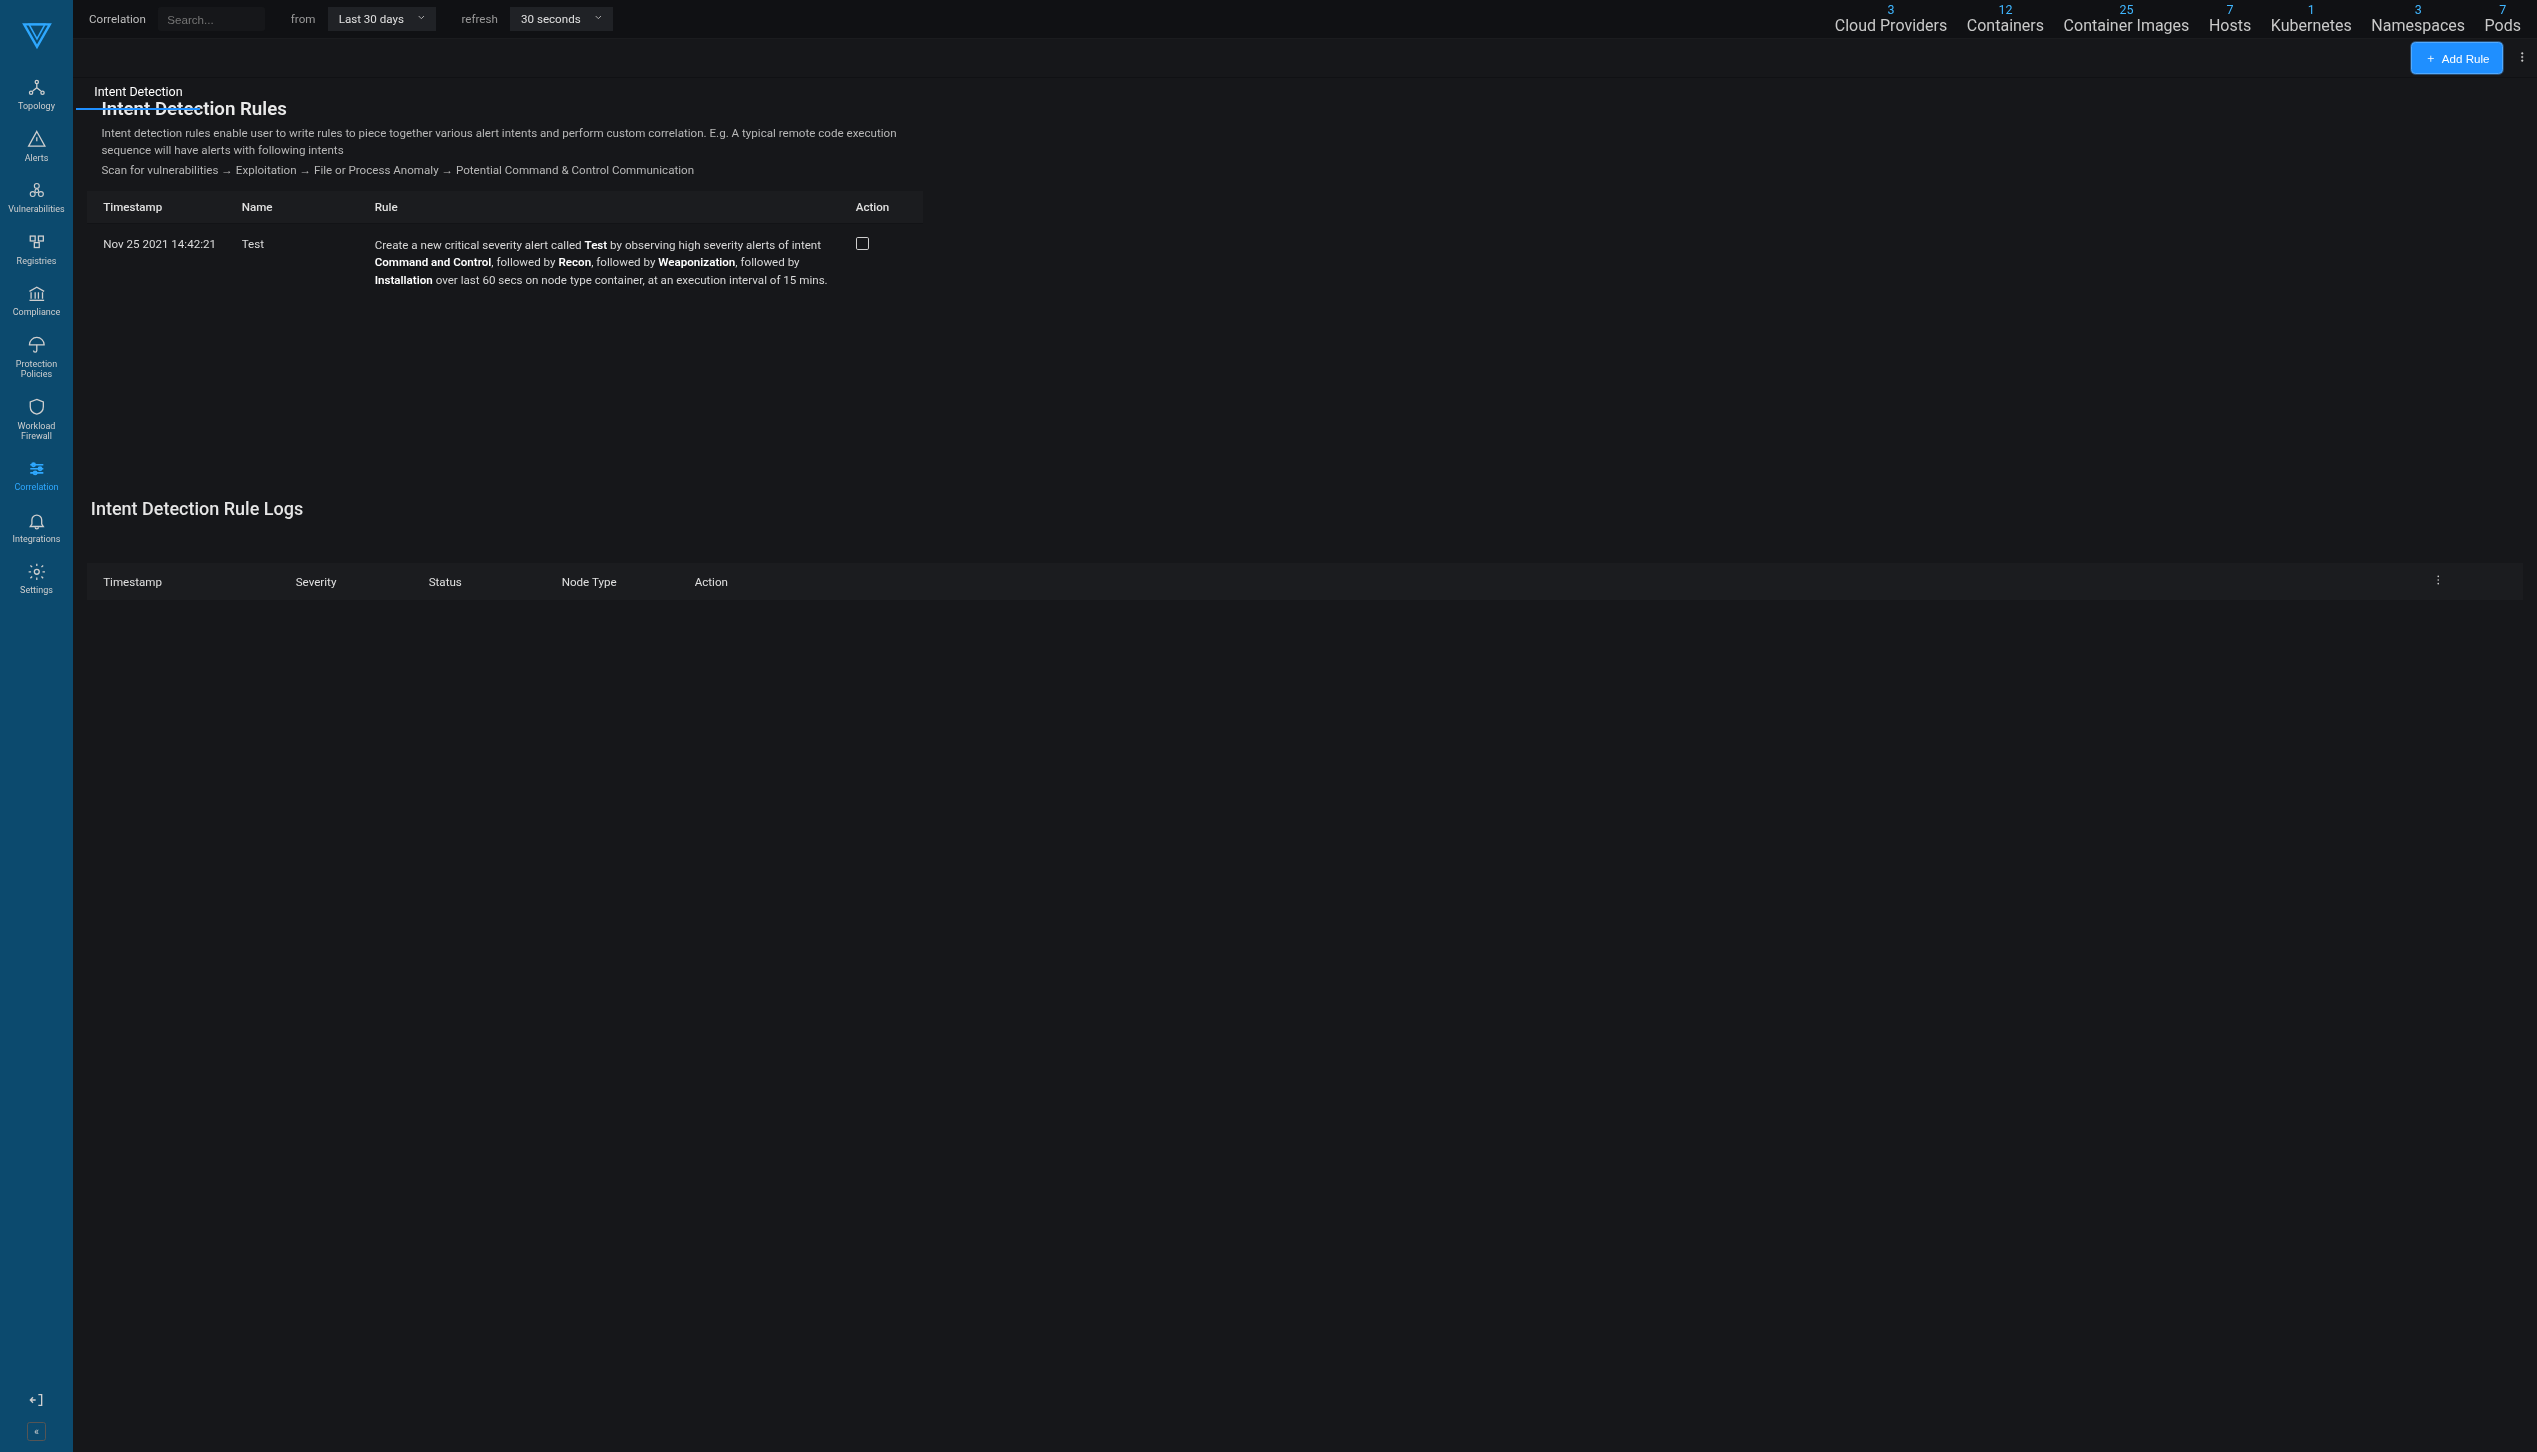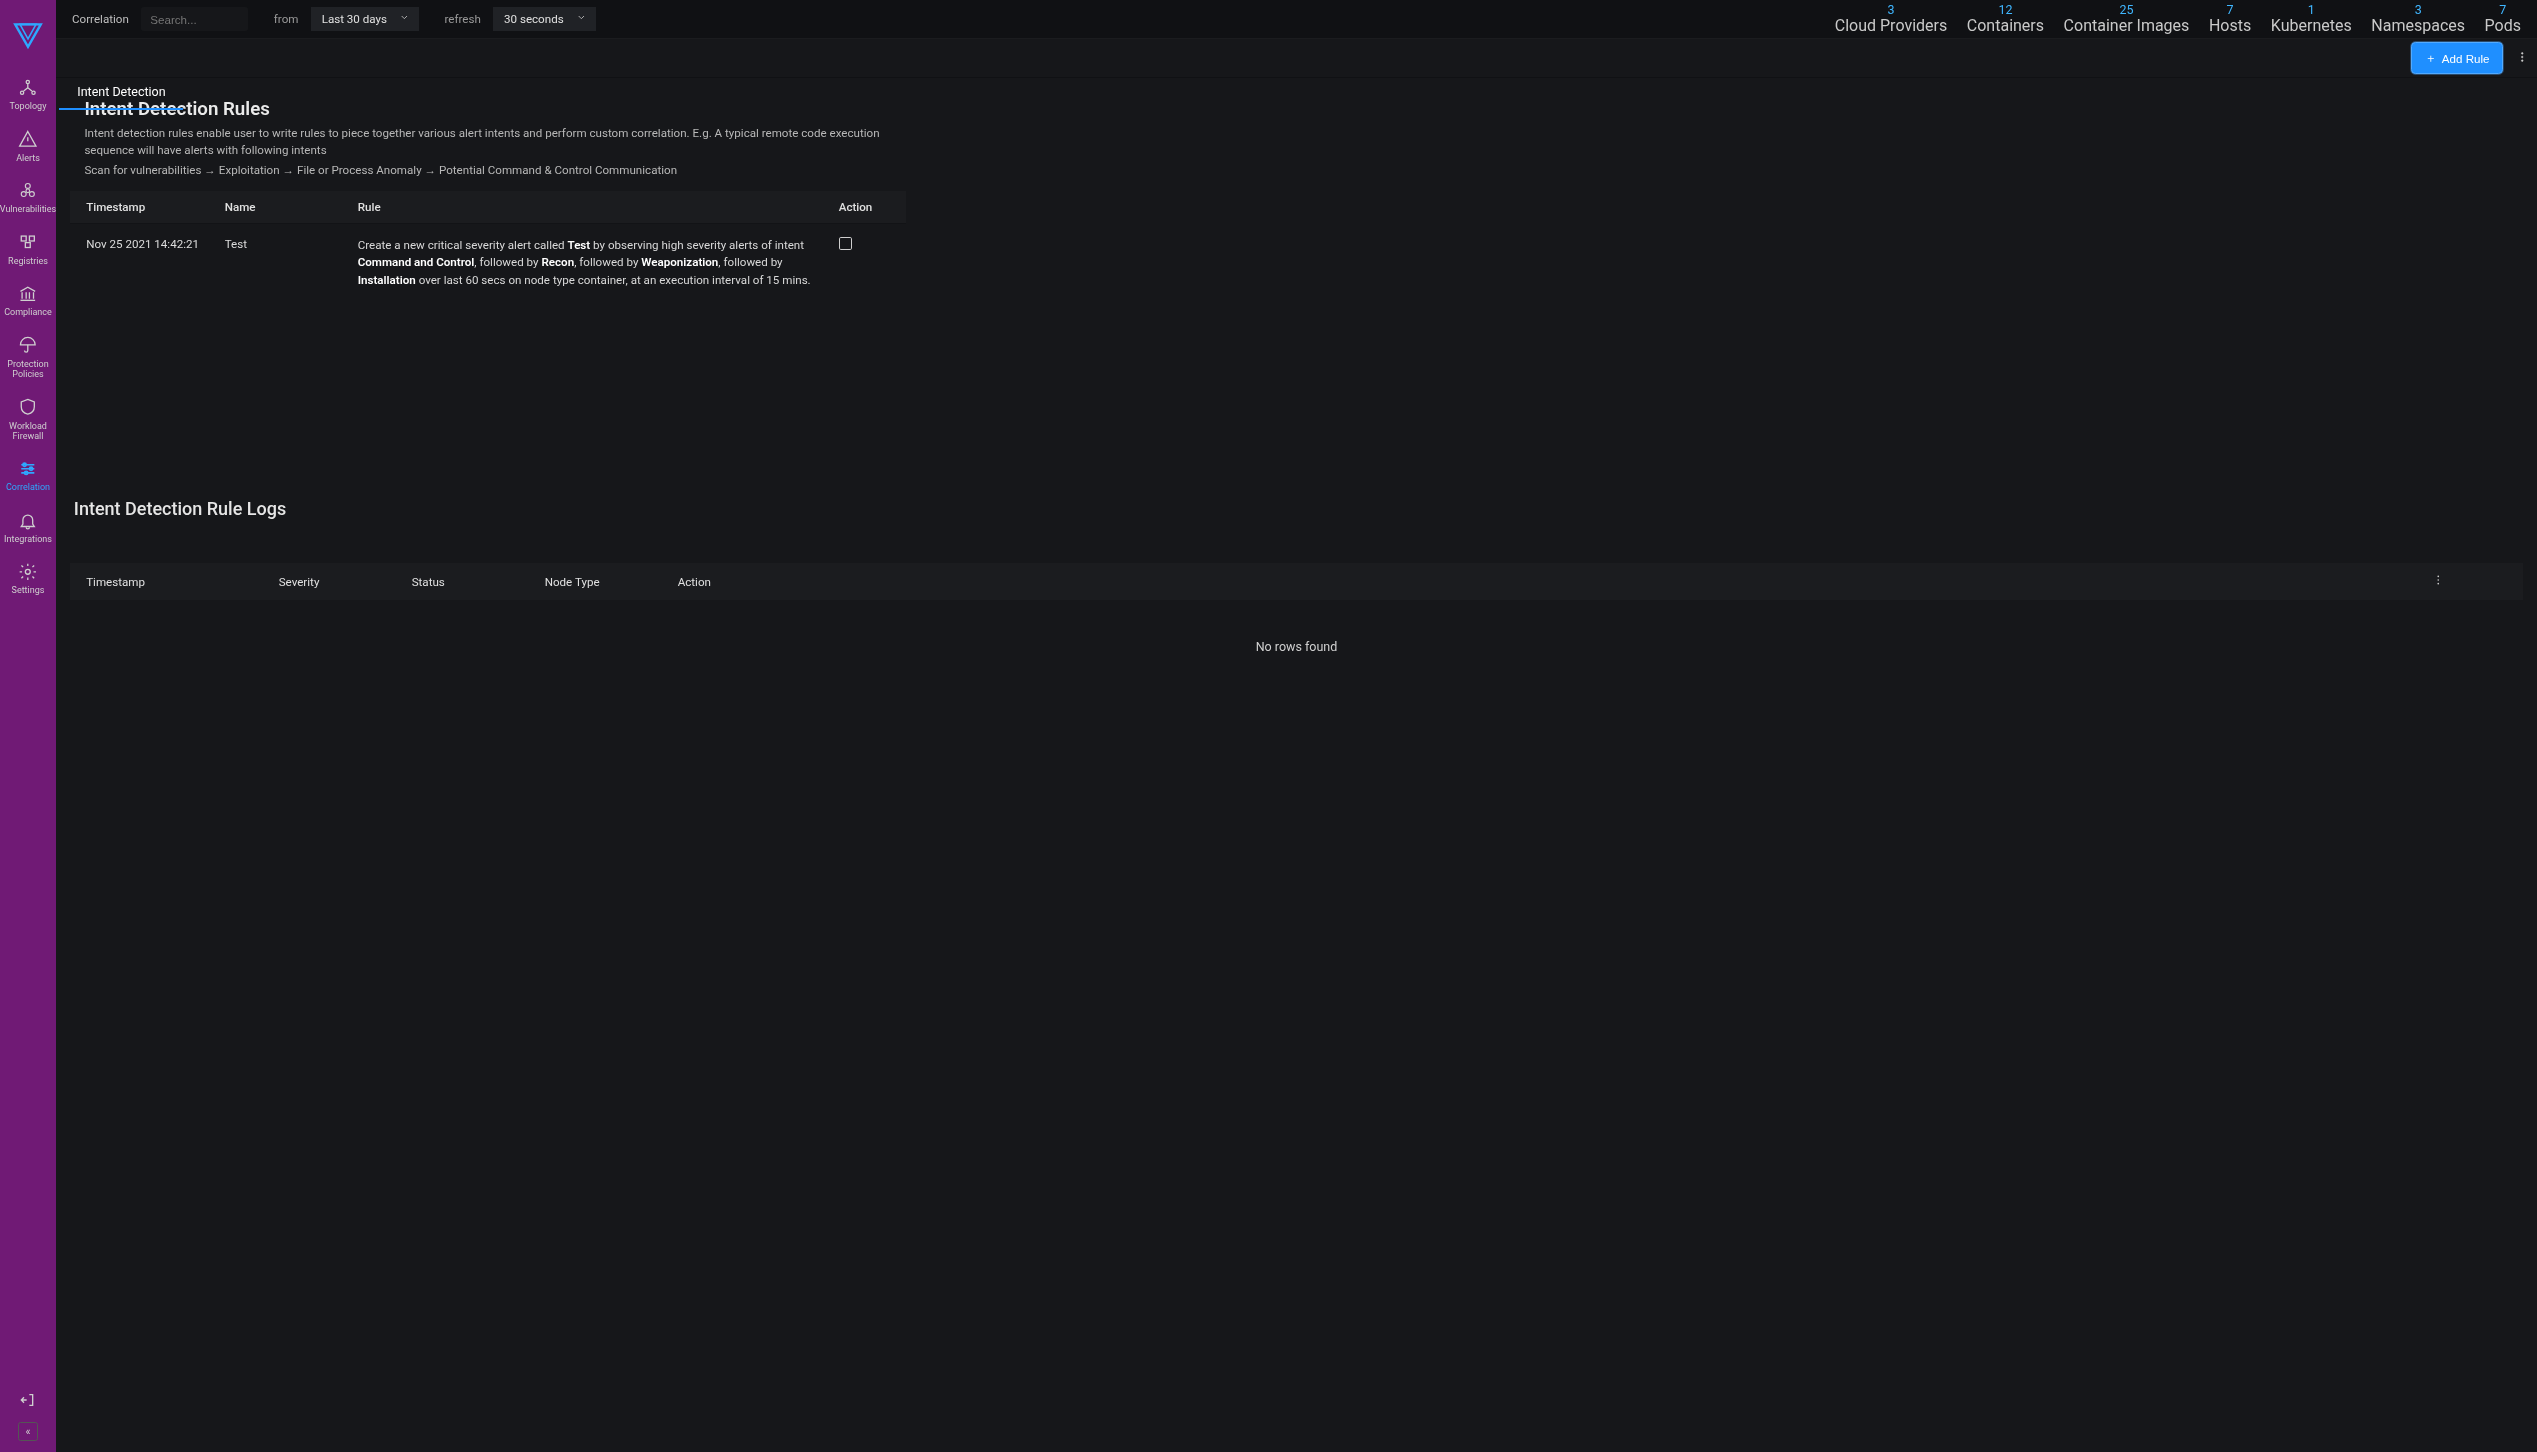--- a/index.html
+++ b/index.html
@@ -10,22 +10,22 @@
     font-family: -apple-system, BlinkMacSystemFont, "Segoe UI", Roboto, Arial, sans-serif;
     font-size: 12.5px;
     overflow: hidden;
   }
   .app {
     display: flex;
     width: 100%; height: 100%;
   }
   
   .sidebar {
-    width: 56px;
-    background: #701a75;
+    width: 73px;
+    background: #0c4a6e;
     display: flex;
     flex-direction: column;
     align-items: center;
     padding-top: 10.7px;
     flex-shrink: 0;
   }
   .logo {
     margin: 7.1px 0 16px 0;
   }
   .logo svg { width: 32px; height: 32px; }
@@ -448,19 +448,18 @@
             <div>Node Type</div>
             <div>Action</div>
             <div class="logs-dots">
               <svg width="12.5" height="16" viewBox="0 0 24 24" fill="#cfcfcf">
                   <circle cx="12" cy="5" r="1.6"></circle>
                   <circle cx="12" cy="12" r="1.6"></circle>
                   <circle cx="12" cy="19" r="1.6"></circle>
                 </svg>
             </div>
           </div>
-          <div class="logs-empty">No rows found</div>
         </div>
       </div>
     </div>
   </div>
 </div>
 
 
 </body></html>

